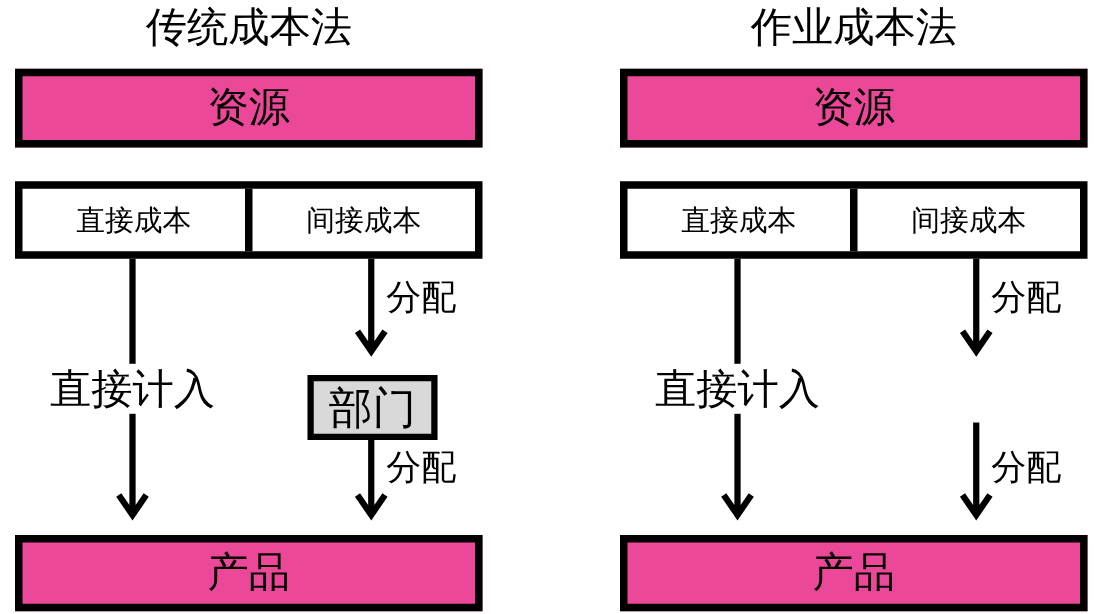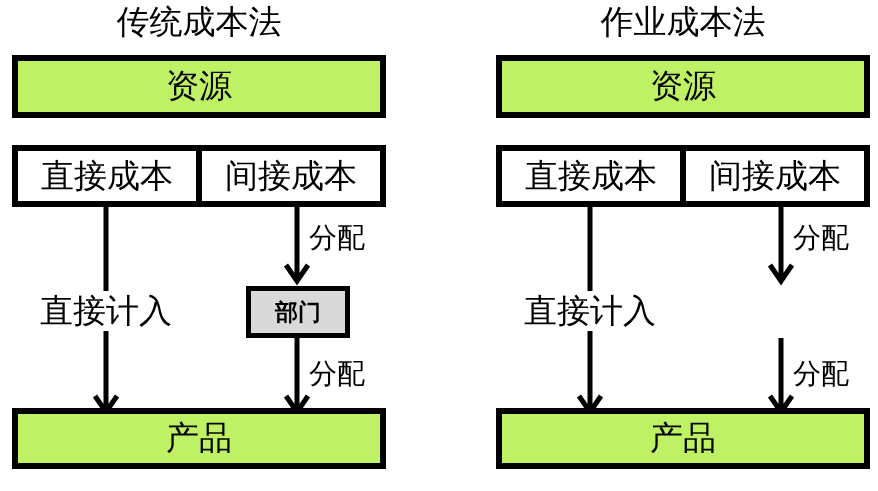--- a/index.html
+++ b/index.html
@@ -17,36 +17,36 @@
   .diagram{position:absolute;top:0;width:374px;height:400px;}
   .diagram.left{left:12px;}
   .diagram.right{left:496px;}
 
   .title{
     position:absolute;top:3px;left:0;width:100%;
     text-align:center;font-size:33px;line-height:1.15;
   }
   .box{
     position:absolute;left:0;width:374px;box-sizing:border-box;
-    border:6px solid var(--line);background:#bef264;
+    border:6px solid var(--line);background:#ec4899;
     display:flex;align-items:center;justify-content:center;
     font-size:33px;
     text-align:right;
   }
   .box.resource{top:55px;height:63px;}
-  .box.product{top:408px;height:61px;}
+  .box.product{top:428px;height:61px;}
 
   .row{
     position:absolute;top:145px;left:0;width:374px;height:62px;
     box-sizing:border-box;border:6px solid var(--line);
     display:flex;background:#fff;
   }
   .cell{
     flex:1;display:flex;align-items:center;justify-content:center;
-    font-size:33px;
+    font-size:23px;
   }
   .cell + .cell{border-left:6px solid var(--line);}
 
   svg.arrows{position:absolute;top:0;left:0;pointer-events:none;}
   svg.arrows path{stroke:var(--line);stroke-width:5;fill:none;}
 
   .direct-label{
     position:absolute;left:94px;top:311px;
     transform:translate(-50%,-50%);
     background:#fff;padding:1px 4px;
@@ -56,26 +56,25 @@
   .direct-label .line:empty{display:none;}
 
   .alloc-label{
     position:absolute;left:297px;font-size:28px;line-height:1;
     white-space:nowrap;
   }
   .alloc-label.top{top:224px;}
   .alloc-label.bottom{top:360px;}
 
   .mid-box{
-    position:absolute;left:234px;top:286px;width:104px;height:52px;
+    position:absolute;left:234px;top:300px;width:104px;height:52px;
     box-sizing:border-box;border:5px solid var(--line);
     background:var(--midfill);
     display:flex;align-items:center;justify-content:center;
-    font-size:23px;
-    font-weight:bold;
+    font-size:35px;
   }
 </style>
 </head>
 <body>
 
 <div class="canvas">
 
   <section class="diagram left">
     <div class="title">传统成本法</div>
 

